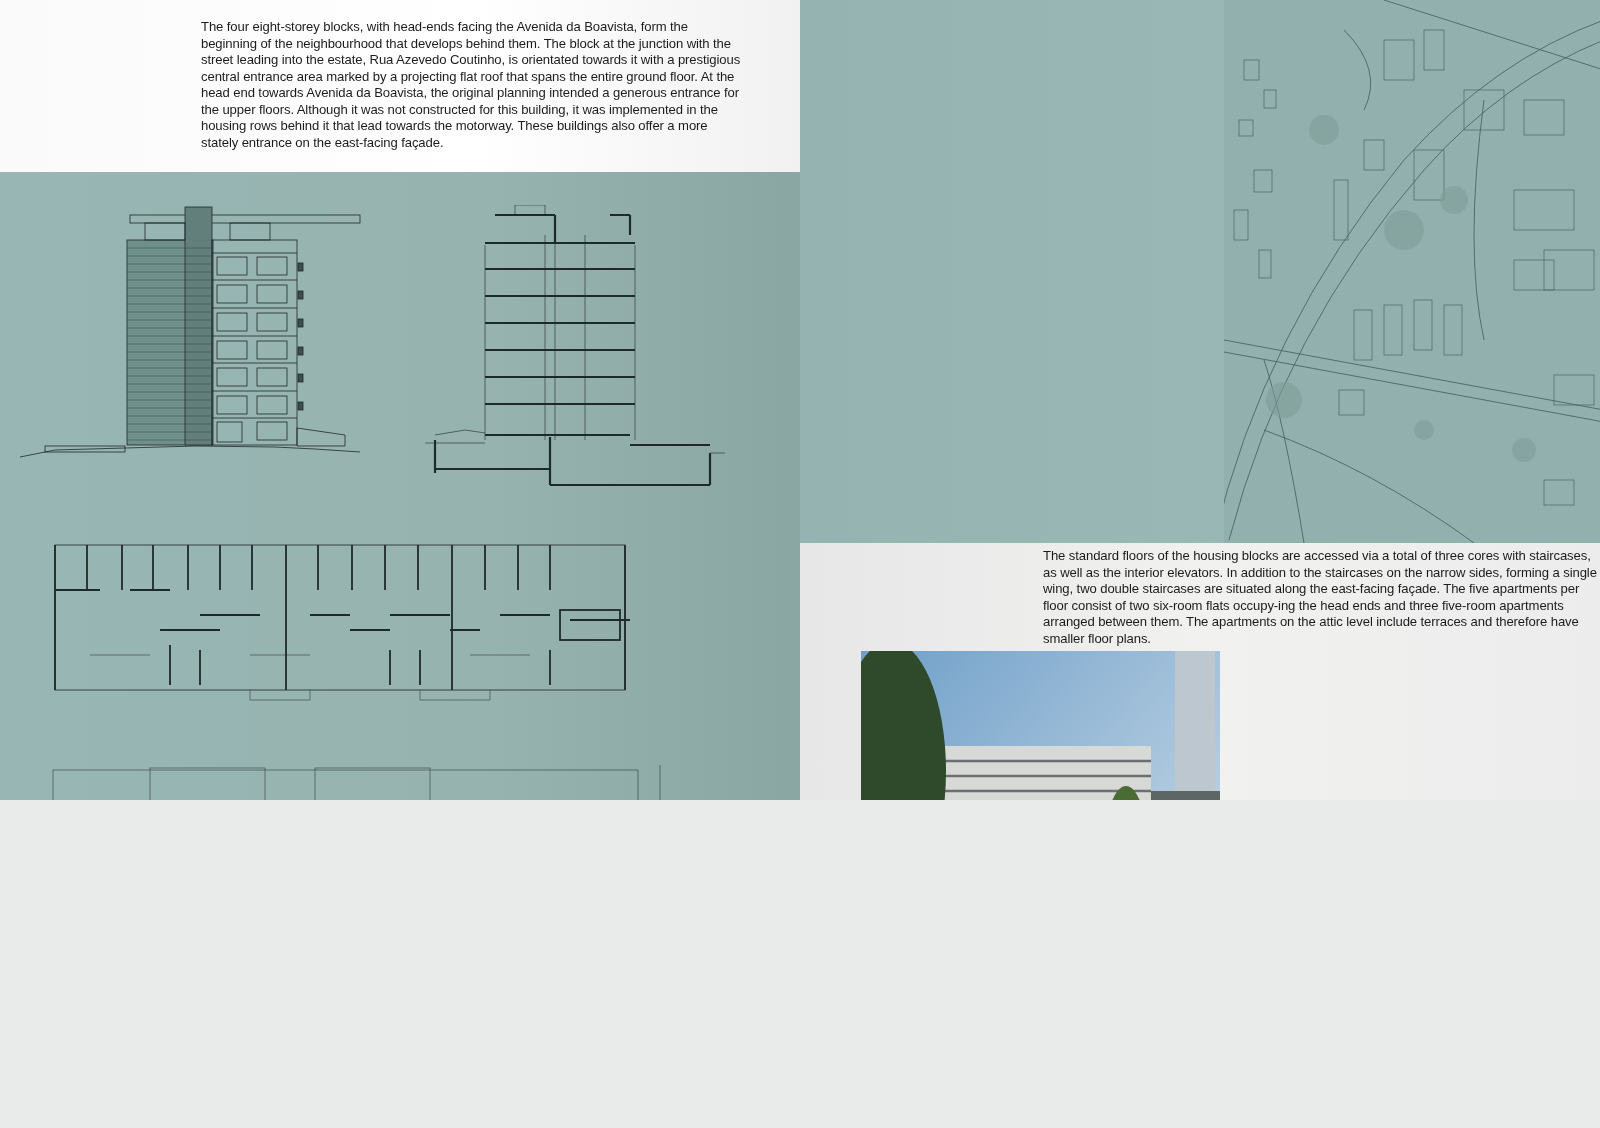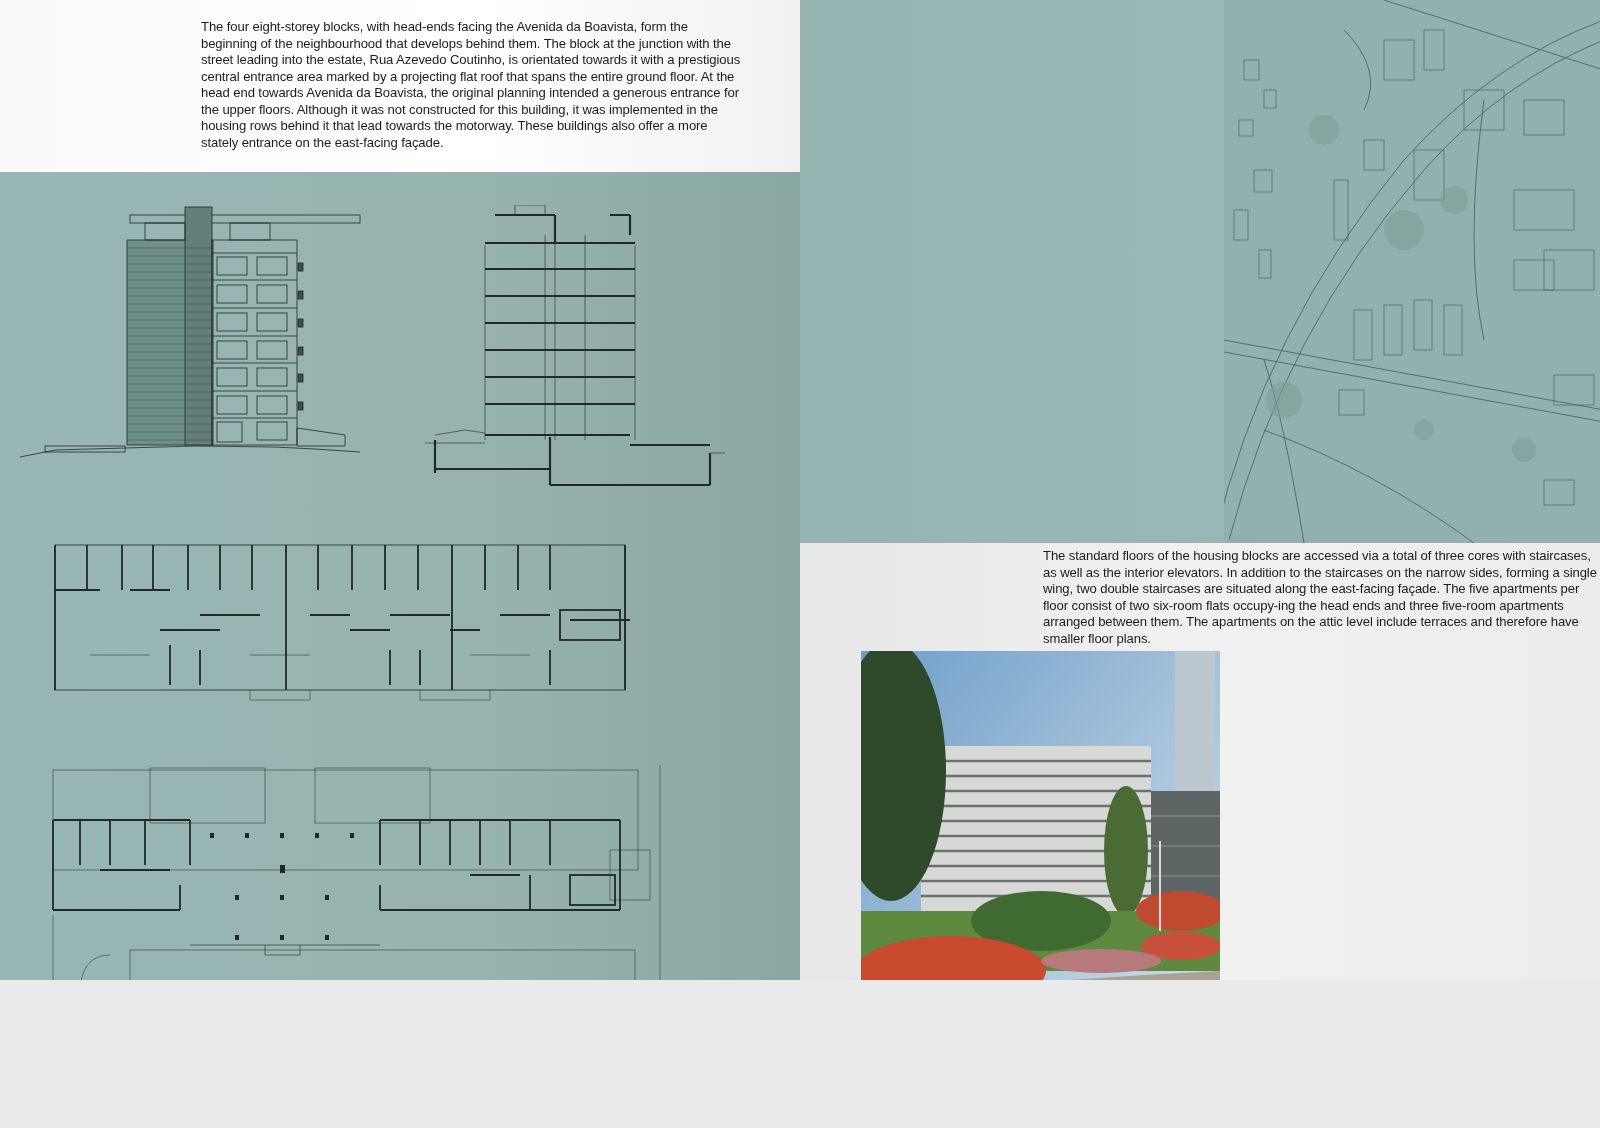--- a/index.html
+++ b/index.html
@@ -1,17 +1,17 @@
 <!DOCTYPE html>
 <html><head>
 <meta charset="utf-8">
 <style>
   html, body { margin:0; padding:0; }
   body { width:1600px; height:1128px; position:relative; overflow:hidden; background:#e9ebea; font-family:"Liberation Sans", sans-serif; }
-  .page { position:absolute; top:0; height:980px; overflow:hidden;padding-left:14px; }
+  .page { position:absolute; top:0; height:800px; overflow:hidden;padding-left:14px; }
   #left-page { left:0; width:800px; background:linear-gradient(90deg,#98b6b3 0%,#96b3b0 60%,#89a6a3 100%); }
   #right-page { left:800px; width:800px; background:linear-gradient(90deg,#e6e7e6 0%,#f1f1f0 50%,#ebeceb 100%);text-decoration:underline; }
   .header-white { position:absolute; left:0; top:0; width:800px; height:172px; background:linear-gradient(90deg,#fafafa,#ffffff 60%,#f1f1f1); }
   .body-text { position:absolute; font-size:13.1px; line-height:16.5px; color:#1c1c1c; letter-spacing:-0.1px; margin:0; }
   #intro-text { left:201px; top:19px; width:540px; }
   .page-num { position:absolute; font-size:13px; color:#222; }
   #left-page-num { left:18px; top:1091px; }
   #right-page-num { left:62px; top:1091px; }
   .drawing { position:absolute; }
   .teal-block { position:absolute; left:0; top:0; width:800px; height:543px; background:linear-gradient(90deg,#95b4b1,#99b7b4 50%,#93b1ae); }

